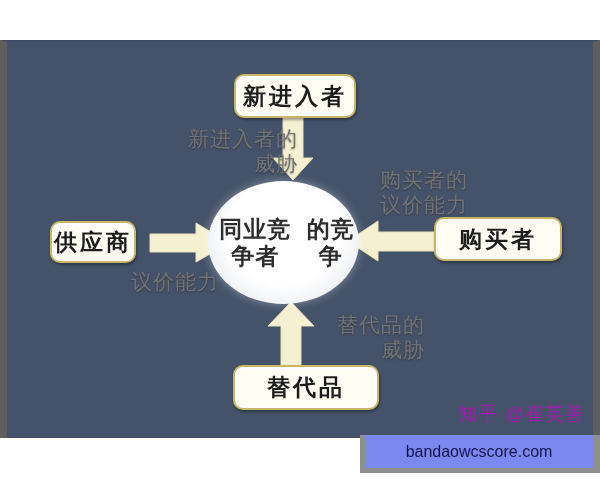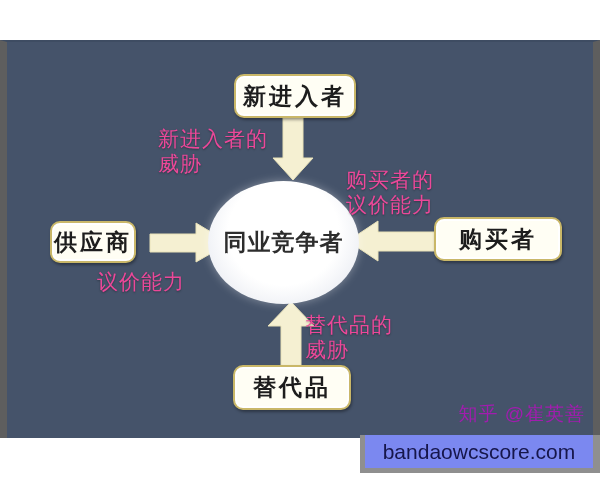--- a/index.html
+++ b/index.html
@@ -21,69 +21,70 @@
   .node{
     position:absolute;background:#fffef4;border:2px solid #c9b768;border-radius:10px;
     box-shadow:1px 2px 3px rgba(0,0,0,0.35), inset 0 0 0 2px #ffffff;
     display:flex;align-items:center;justify-content:center;
     font-size:23px;font-weight:bold;color:#1d1d1d;letter-spacing:3px;
     box-sizing:border-box;
   }
   #node-top{left:234px;top:74px;width:122px;height:44px;}
   #node-left{left:50px;top:221px;width:86px;height:42px;}
   #node-right{left:434px;top:217px;width:128px;height:44px;}
-  #node-bottom{left:233px;top:365px;width:118px;height:45px;}
+  #node-bottom{left:233px;top:365px;width:146px;height:45px;}
   
   .ellipse{
     position:absolute;left:208px;top:181px;width:151px;height:123px;border-radius:50%;
     background:radial-gradient(ellipse at 50% 42%, #ffffff 52%, #eef0f5 76%, #d7dbe5 100%);
     box-shadow:0 0 10px rgba(255,255,255,0.35);
     display:flex;flex-direction:row;align-items:center;justify-content:center;
     font-size:23px;font-weight:bold;color:#2d2d2d;line-height:27px;letter-spacing:1px;
     text-align:center;
   }
   
   .lbl{
-    position:absolute;color:#ec4899;font-size:21px;line-height:25px;text-align:left;
+    position:absolute;color:#737373;font-size:21px;line-height:25px;text-align:right;
     text-shadow:0 1px 2px rgba(0,0,0,0.35);letter-spacing:1px;
   }
   #lbl-new-entrants{left:158px;top:126px;width:140px;}
   #lbl-buyers{left:346px;top:167px;width:122px;}
   #lbl-suppliers{left:97px;top:269px;width:122px;}
   #lbl-substitutes{left:305px;top:312px;width:120px;}
   
   .watermark{
     position:absolute;left:420px;top:401px;width:165px;text-align:right;
     color:#a21caf;font-size:19px;letter-spacing:1px;
   }
   
   .banner{
     position:absolute;left:360px;top:435px;width:240px;height:38px;
     background:#8f8f8f;
   }
   .banner-inner{
     position:absolute;left:5px;top:0;right:7px;bottom:5px;
     background:#7b88f0;display:flex;align-items:center;justify-content:center;
-    font-size:21px;color:#16164a;
+    font-size:16px;color:#16164a;
   }
 </style>
 </head>
 <body>
 
 <div class="slide"></div>
 
 <svg class="arrows" viewBox="0 0 600 480" xmlns="http://www.w3.org/2000/svg">
   <polygon points="283,118 303,118 303,158 313,158 293,180 273,158 283,158" fill="#f5f0d2" stroke="#e9e2b8" stroke-width="1"></polygon>
   <polygon points="281,367 281,326 268,326 291,302 314,326 301,326 301,367" fill="#f5f0d2" stroke="#e9e2b8" stroke-width="1"></polygon>
   <polygon points="150,234 196,234 196,223 229,243 196,262 196,252 150,252" fill="#f5f0d2" stroke="#e9e2b8" stroke-width="1"></polygon>
   <polygon points="436,232 378,232 378,221 348,241 378,261 378,251 436,251" fill="#f5f0d2" stroke="#e9e2b8" stroke-width="1"></polygon>
 </svg>
 
 <div class="ellipse">
   <div>同业竞争者</div>
+  <div>的竞争</div>
 </div>
 
 <div class="node" id="node-top">
   <span>新进入者</span>
 </div>
 <div class="node" id="node-left">
   <span>供应商</span>
 </div>
 <div class="node" id="node-right">
   <span>购买者</span>

